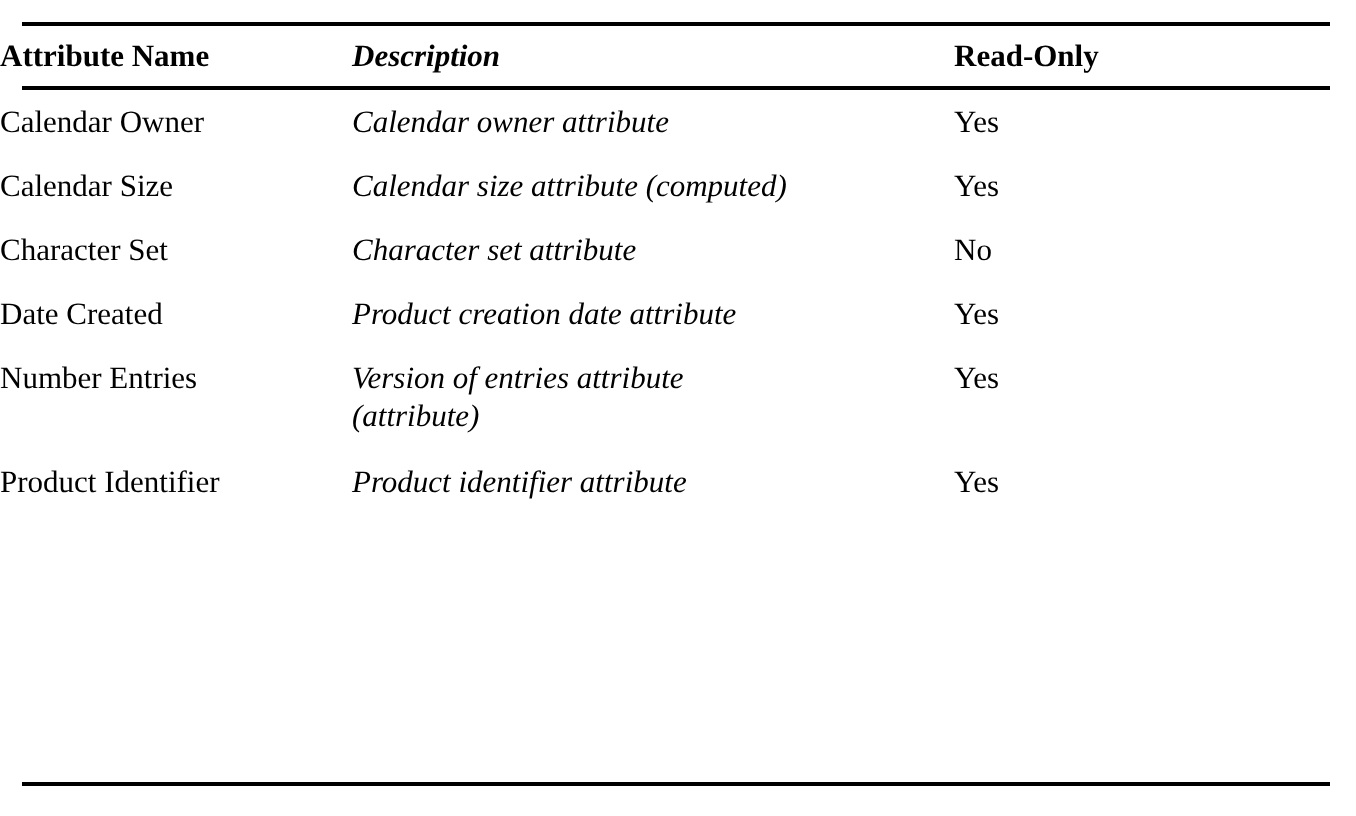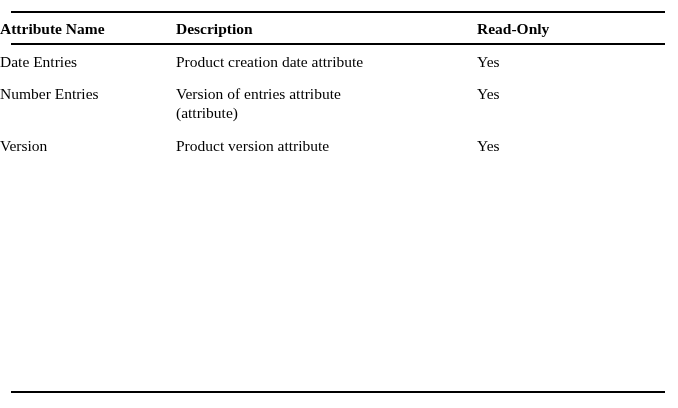--- a/index.html
+++ b/index.html
@@ -59,21 +59,21 @@
   table.attr-table tbody td {
     font-weight: normal;
     height: 32px;
     padding-top: 9px;
     box-sizing: border-box;
   }
   table.attr-table tbody tr.tall td {
     height: 52px;
   }
   .cell-pad-name { padding-left: 16px; }
-  .cell-pad-desc { padding-left: 8px; }
+  .cell-pad-desc { padding-left: 8px; font-style: italic; }
   .cell-pad-ro   { padding-left: 9px; }
   .subline { display: block; }
 </style>
 </head>
 <body>
 
 <div class="table-wrap">
 
   <div class="rule rule-top"></div>
   <div class="rule rule-header"></div>
@@ -87,33 +87,48 @@
     </colgroup>
     <thead>
       <tr>
         <th class="cell-pad-name">Attribute Name</th>
         <th class="cell-pad-desc">Description</th>
         <th class="cell-pad-ro">Read-Only</th>
       </tr>
     </thead>
     <tbody>
       <tr>
-        <td class="cell-pad-name">Date Entries</td>
+        <td class="cell-pad-name">Calendar Owner</td>
+        <td class="cell-pad-desc">Calendar owner attribute</td>
+        <td class="cell-pad-ro">Yes</td>
+      </tr>
+      <tr>
+        <td class="cell-pad-name">Calendar Size</td>
+        <td class="cell-pad-desc">Calendar size attribute (computed)</td>
+        <td class="cell-pad-ro">Yes</td>
+      </tr>
+      <tr>
+        <td class="cell-pad-name">Character Set</td>
+        <td class="cell-pad-desc">Character set attribute</td>
+        <td class="cell-pad-ro">No</td>
+      </tr>
+      <tr>
+        <td class="cell-pad-name">Date Created</td>
         <td class="cell-pad-desc">Product creation date attribute</td>
         <td class="cell-pad-ro">Yes</td>
       </tr>
       <tr class="tall">
         <td class="cell-pad-name">Number Entries</td>
         <td class="cell-pad-desc">
           <span class="subline">Version of entries attribute</span>
           <span class="subline">(attribute)</span>
         </td>
         <td class="cell-pad-ro">Yes</td>
       </tr>
       <tr>
-        <td class="cell-pad-name">Version</td>
-        <td class="cell-pad-desc">Product version attribute</td>
+        <td class="cell-pad-name">Product Identifier</td>
+        <td class="cell-pad-desc">Product identifier attribute</td>
         <td class="cell-pad-ro">Yes</td>
       </tr>
     </tbody>
   </table>
 
 </div>
 
 </body></html>

